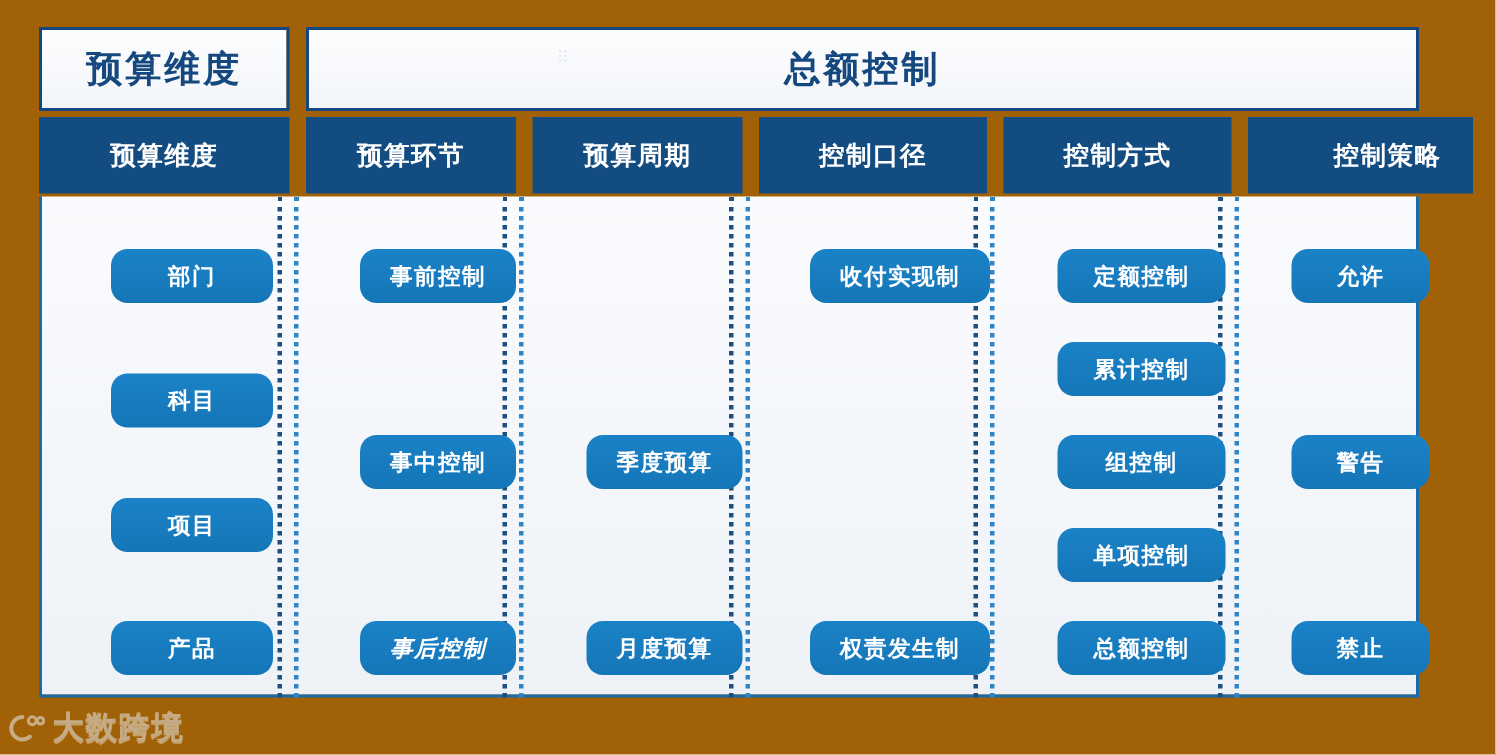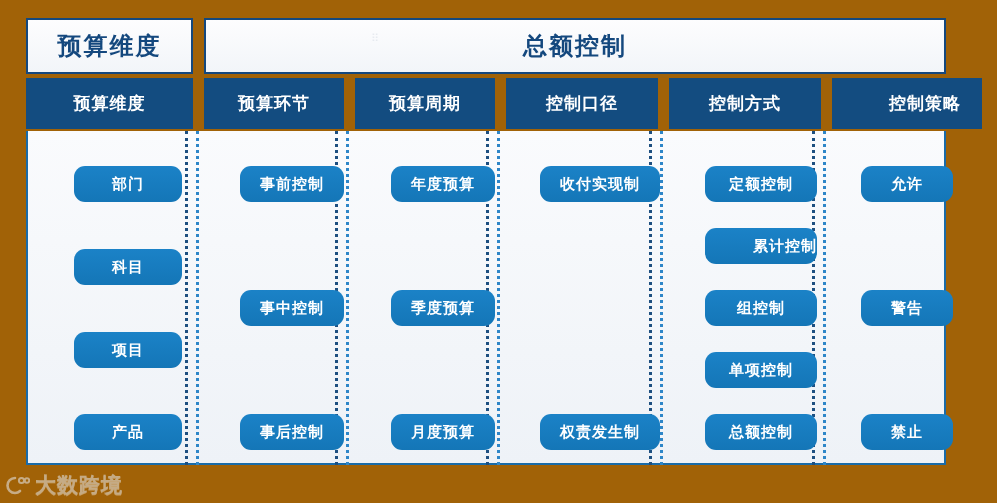--- a/index.html
+++ b/index.html
@@ -238,29 +238,26 @@
           </div>
       </div>
 
       <div class="col" style="left:196px;width:104px;">
         <div class="pill" style="top:35px;">
             <span>事前控制</span>
           </div>
         <div class="pill" style="top:159px;">
             <span>事中控制</span>
           </div>
-        <div class="pill" style="top:283px;">
+        <div class="pill" style="top:283px;font-style:italic;">
             <span>事后控制</span>
           </div>
       </div>
 
       <div class="col" style="left:347px;width:104px;">
-        <div class="pill" style="top:35px;">
-            <span>年度预算</span>
-          </div>
         <div class="pill" style="top:159px;">
             <span>季度预算</span>
           </div>
         <div class="pill" style="top:283px;">
             <span>月度预算</span>
           </div>
       </div>
 
       <div class="col" style="left:496px;width:120px;">
         <div class="pill" style="top:35px;">
@@ -268,21 +265,21 @@
           </div>
         <div class="pill" style="top:283px;">
             <span>权责发生制</span>
           </div>
       </div>
 
       <div class="col" style="left:661px;width:112px;">
         <div class="pill" style="top:35px;">
             <span>定额控制</span>
           </div>
-        <div class="pill" style="top:97px;justify-content:flex-end;">
+        <div class="pill" style="top:97px;">
             <span>累计控制</span>
           </div>
         <div class="pill" style="top:159px;">
             <span>组控制</span>
           </div>
         <div class="pill" style="top:221px;">
             <span>单项控制</span>
           </div>
         <div class="pill" style="top:283px;">
             <span>总额控制</span>

